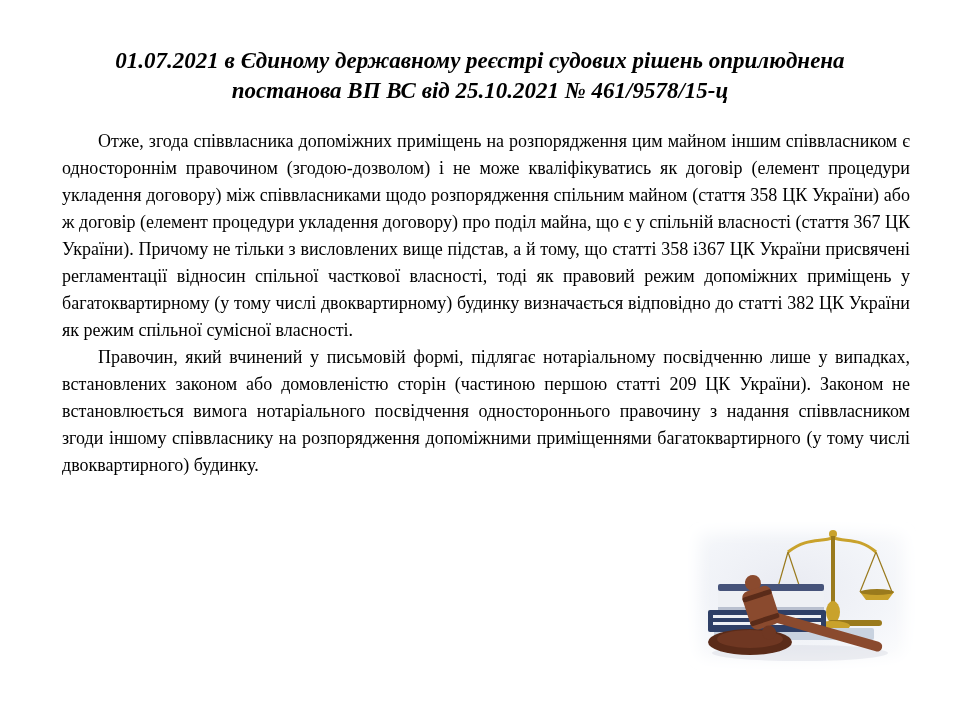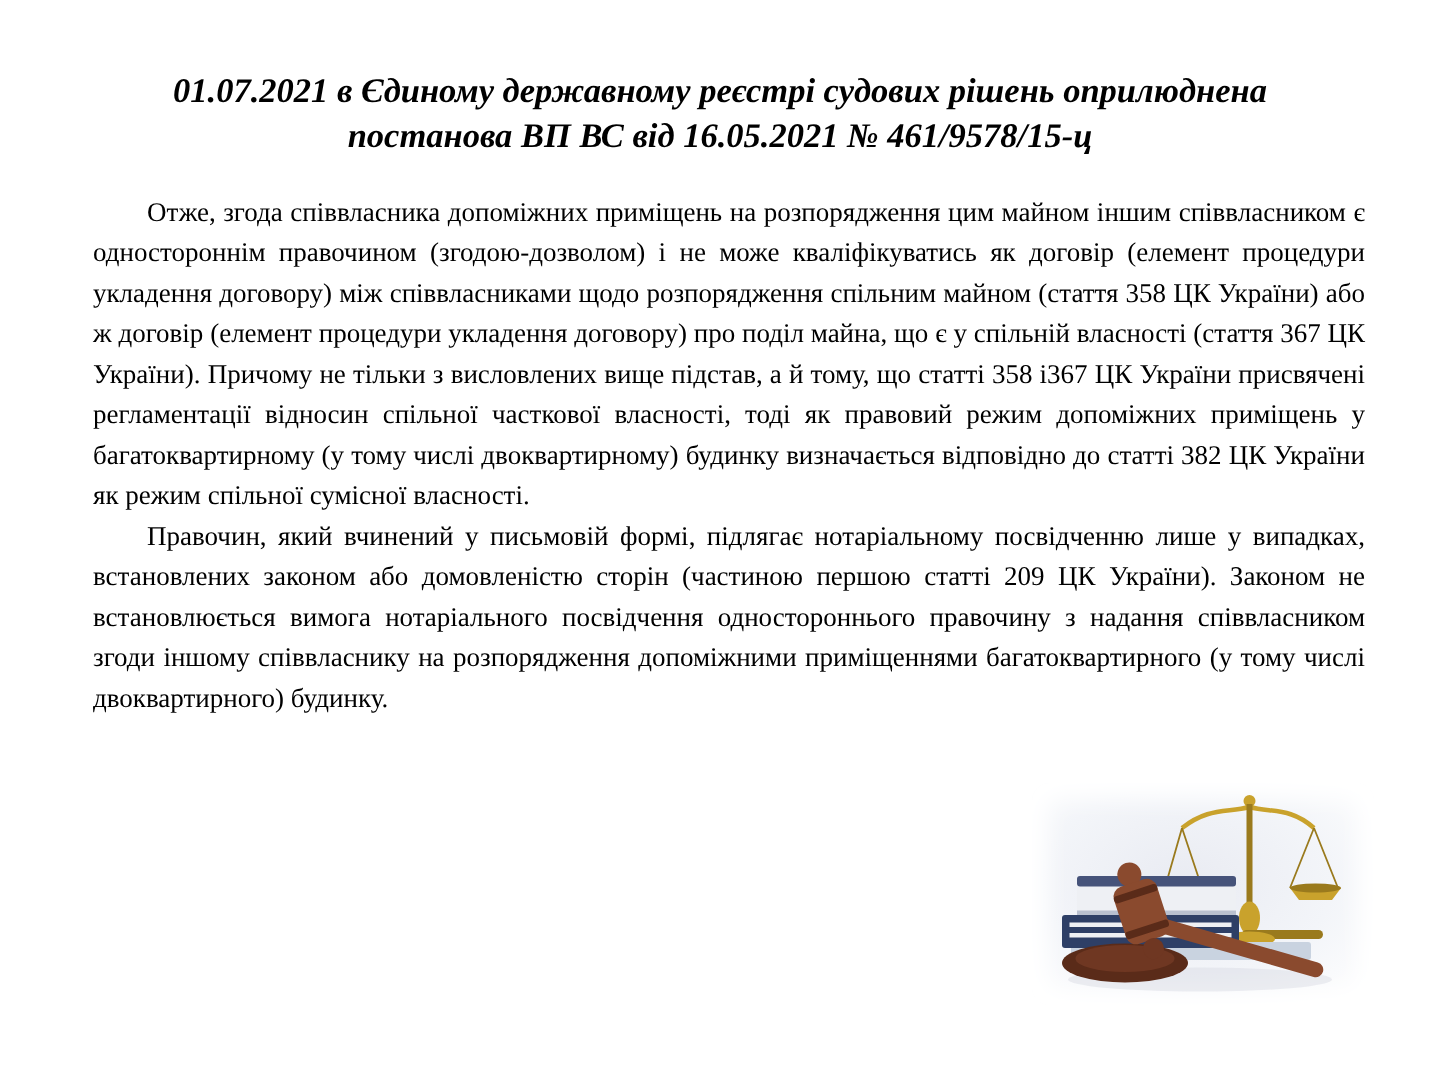--- a/index.html
+++ b/index.html
@@ -41,21 +41,21 @@
   }
   .photo svg{display:block;width:100%;height:100%;}
 </style>
 </head>
 <body>
 
 <div class="slide">
 
   <div class="title">
     <span class="line">01.07.2021 в Єдиному державному реєстрі судових рішень оприлюднена</span>
-    <span class="line">постанова ВП ВС від 16.05.2021 № 461/9578/15-ц</span>
+    <span class="line">постанова ВП ВС від 25.10.2021 № 461/9578/15-ц</span>
   </div>
 
   <div class="body-text">
     <p>Отже, згода співвласника допоміжних приміщень на розпорядження цим майном іншим співвласником є одностороннім правочином (згодою-дозволом) і не може кваліфікуватись як договір (елемент процедури укладення договору) між співвласниками щодо розпорядження спільним майном (стаття 358 ЦК України) або ж договір (елемент процедури укладення договору) про поділ майна, що є у спільній власності (стаття 367 ЦК України). Причому не тільки з висловлених вище підстав, а й тому, що статті 358 і367 ЦК України присвячені регламентації відносин спільної часткової власності, тоді як правовий режим допоміжних приміщень у багатоквартирному (у тому числі двоквартирному) будинку визначається відповідно до статті 382 ЦК України як режим спільної сумісної власності.</p>
     <p>Правочин, який вчинений у письмовій формі, підлягає нотаріальному посвідченню лише у випадках, встановлених законом або домовленістю сторін (частиною першою статті 209 ЦК України). Законом не встановлюється вимога нотаріального посвідчення одностороннього правочину з надання співвласником згоди іншому співвласнику на розпорядження допоміжними приміщеннями багатоквартирного (у тому числі двоквартирного) будинку.</p>
   </div>
 
   <div class="photo">
     <svg viewBox="0 0 228 148" xmlns="http://www.w3.org/2000/svg">
 

